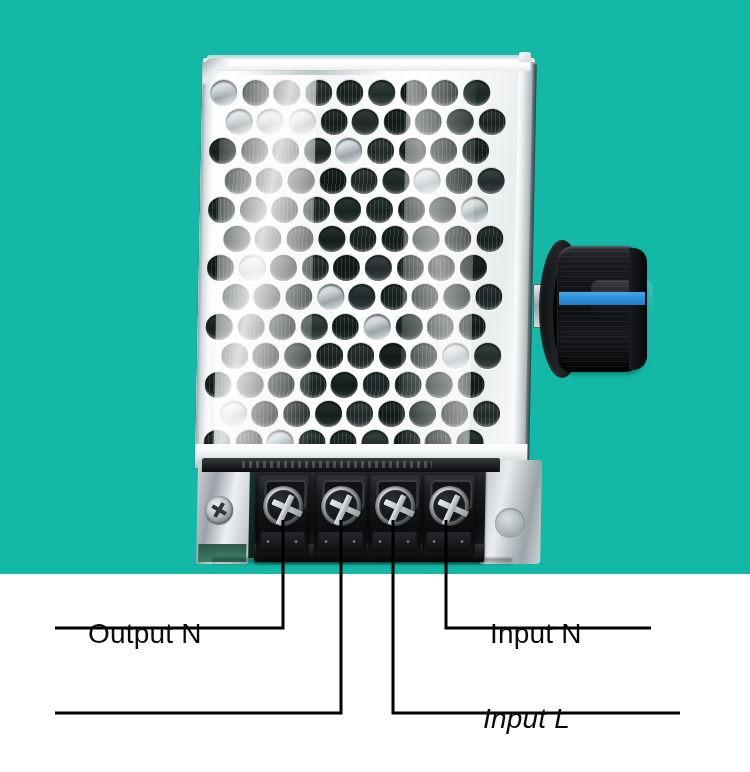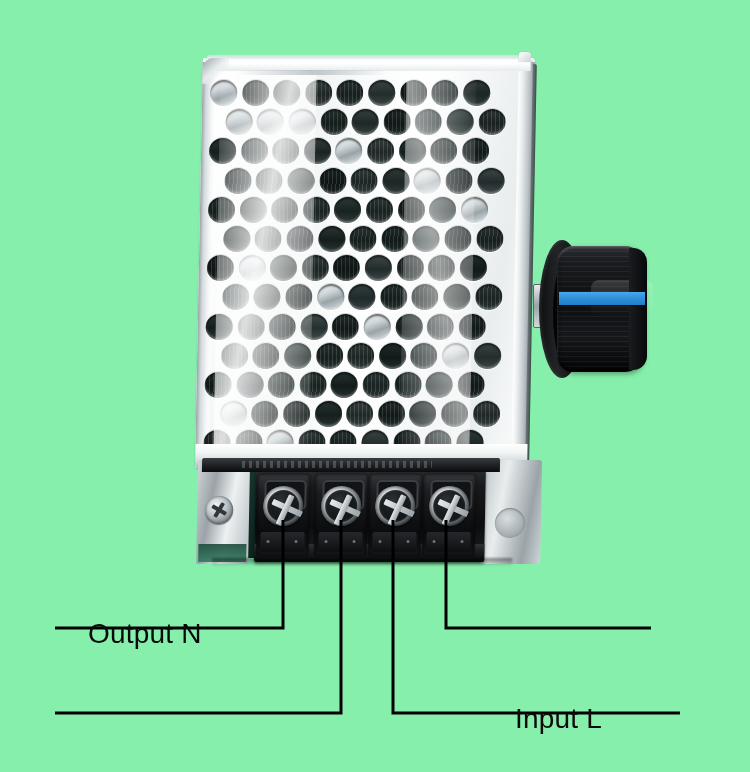--- a/index.html
+++ b/index.html
@@ -1,20 +1,20 @@
 <!DOCTYPE html>
 <html><head>
 <meta charset="utf-8">
 <title>AC Voltage Regulator Module — Terminal Wiring Diagram</title>
 <style>
   html,body{margin:0;padding:0;background:#ffffff;}
   body{width:750px;height:772px;overflow:hidden;
        font-family:"Liberation Sans","DejaVu Sans",sans-serif;
        -webkit-font-smoothing:antialiased;}
-  #stage{position:relative;width:750px;height:772px;background:#86efac;}
+  #stage{position:relative;width:750px;height:574px;background:#14b8a6;}
 
   
   #device{position:absolute;left:0;top:0;width:750px;height:772px;}
 
   
   .case-wrap{position:absolute;left:193px;top:52px;width:348px;height:420px;}
   .case{position:absolute;left:0;top:0;width:100%;height:100%;
         transform:skewX(-1.1deg);}
   .case-body{position:absolute;left:6px;top:6px;width:332px;height:410px;
     background:
@@ -409,15 +409,16 @@
   </div>
 
   <svg class="callout-svg" id="callout-lines" viewBox="0 0 750 772">
       <path d="M 283 520 L 283 628 L 55 628" fill="none" stroke="#000000" stroke-width="3" stroke-linecap="butt" stroke-linejoin="miter"></path>
       <path d="M 341 520 L 341 713 L 55 713" fill="none" stroke="#000000" stroke-width="3" stroke-linecap="butt" stroke-linejoin="miter"></path>
       <path d="M 446 520 L 446 628 L 651 628" fill="none" stroke="#000000" stroke-width="3" stroke-linecap="butt" stroke-linejoin="miter"></path>
       <path d="M 393 520 L 393 713 L 680 713" fill="none" stroke="#000000" stroke-width="3" stroke-linecap="butt" stroke-linejoin="miter"></path>
     </svg>
 
   <div class="lbl" id="lbl-0" style="left: 88px; top: 618px;">Output N</div>
-  <div class="lbl" id="lbl-3" style="left: 515px; top: 703px;">Input L</div>
+  <div class="lbl" id="lbl-2" style="left: 490px; top: 618px;">Input N</div>
+  <div class="lbl" id="lbl-3" style="left: 483px; top: 703px; font-style: italic;">Input L</div>
 
 </div>
 
 </body></html>

